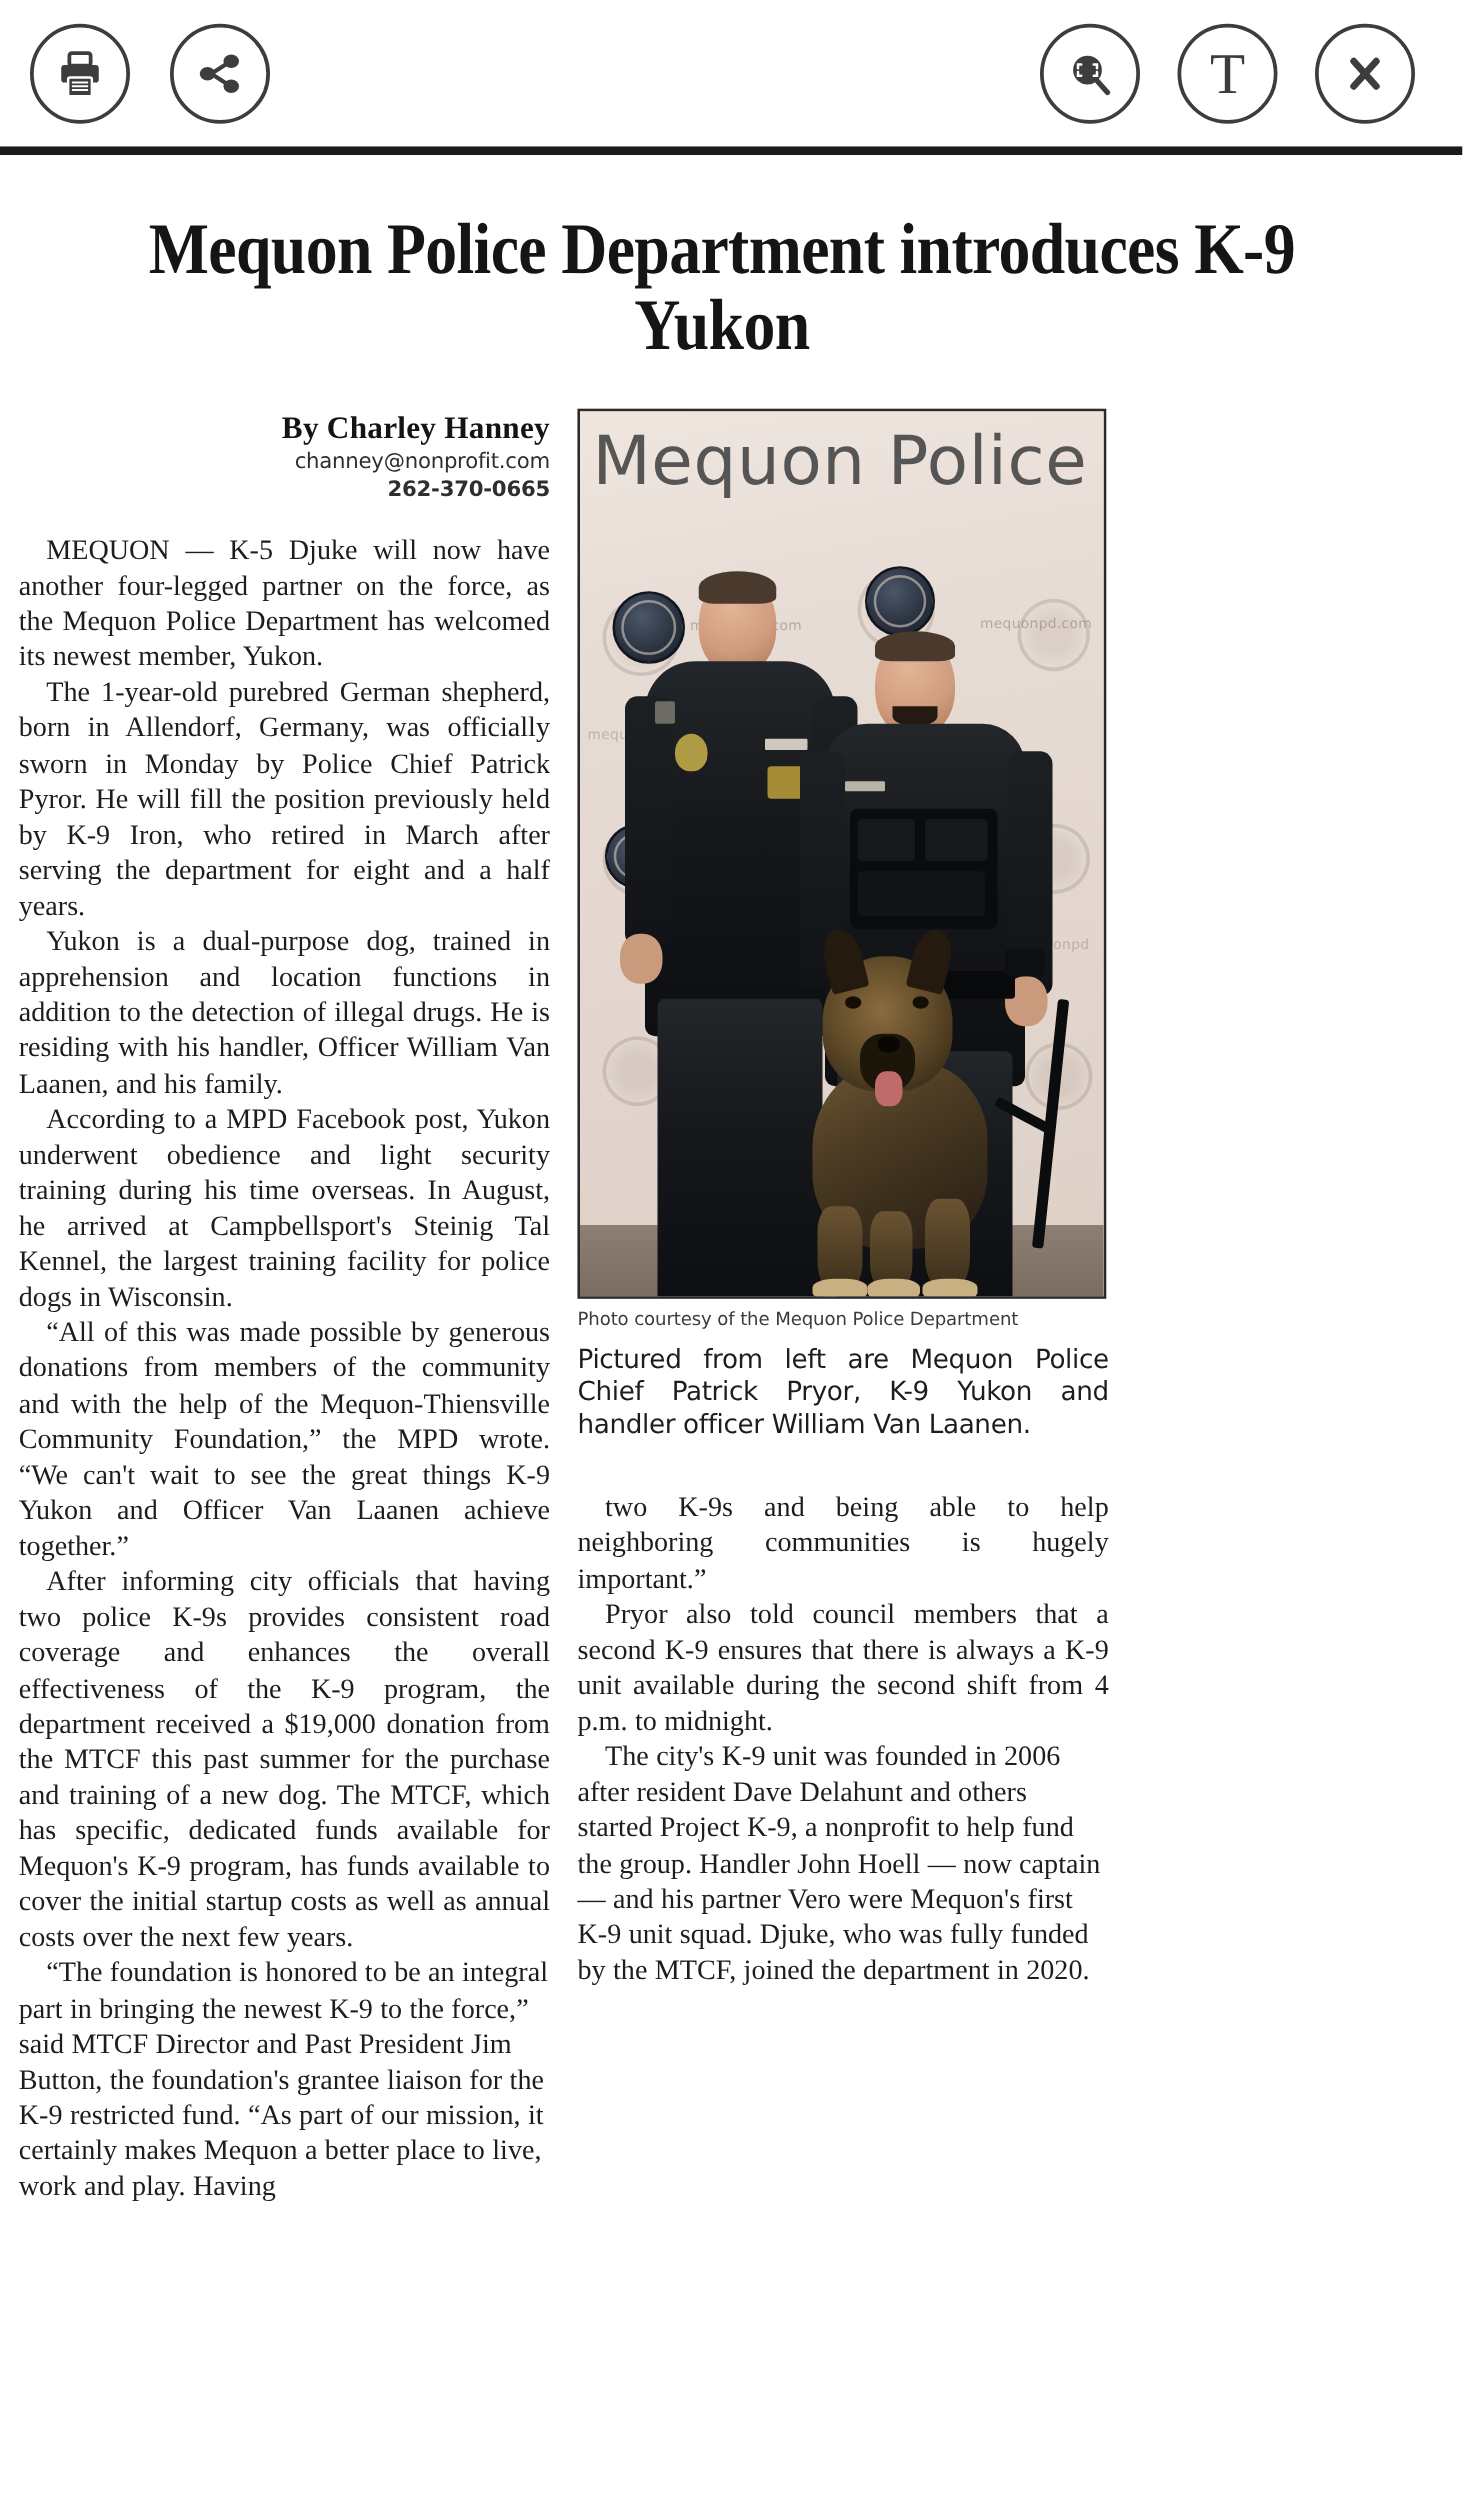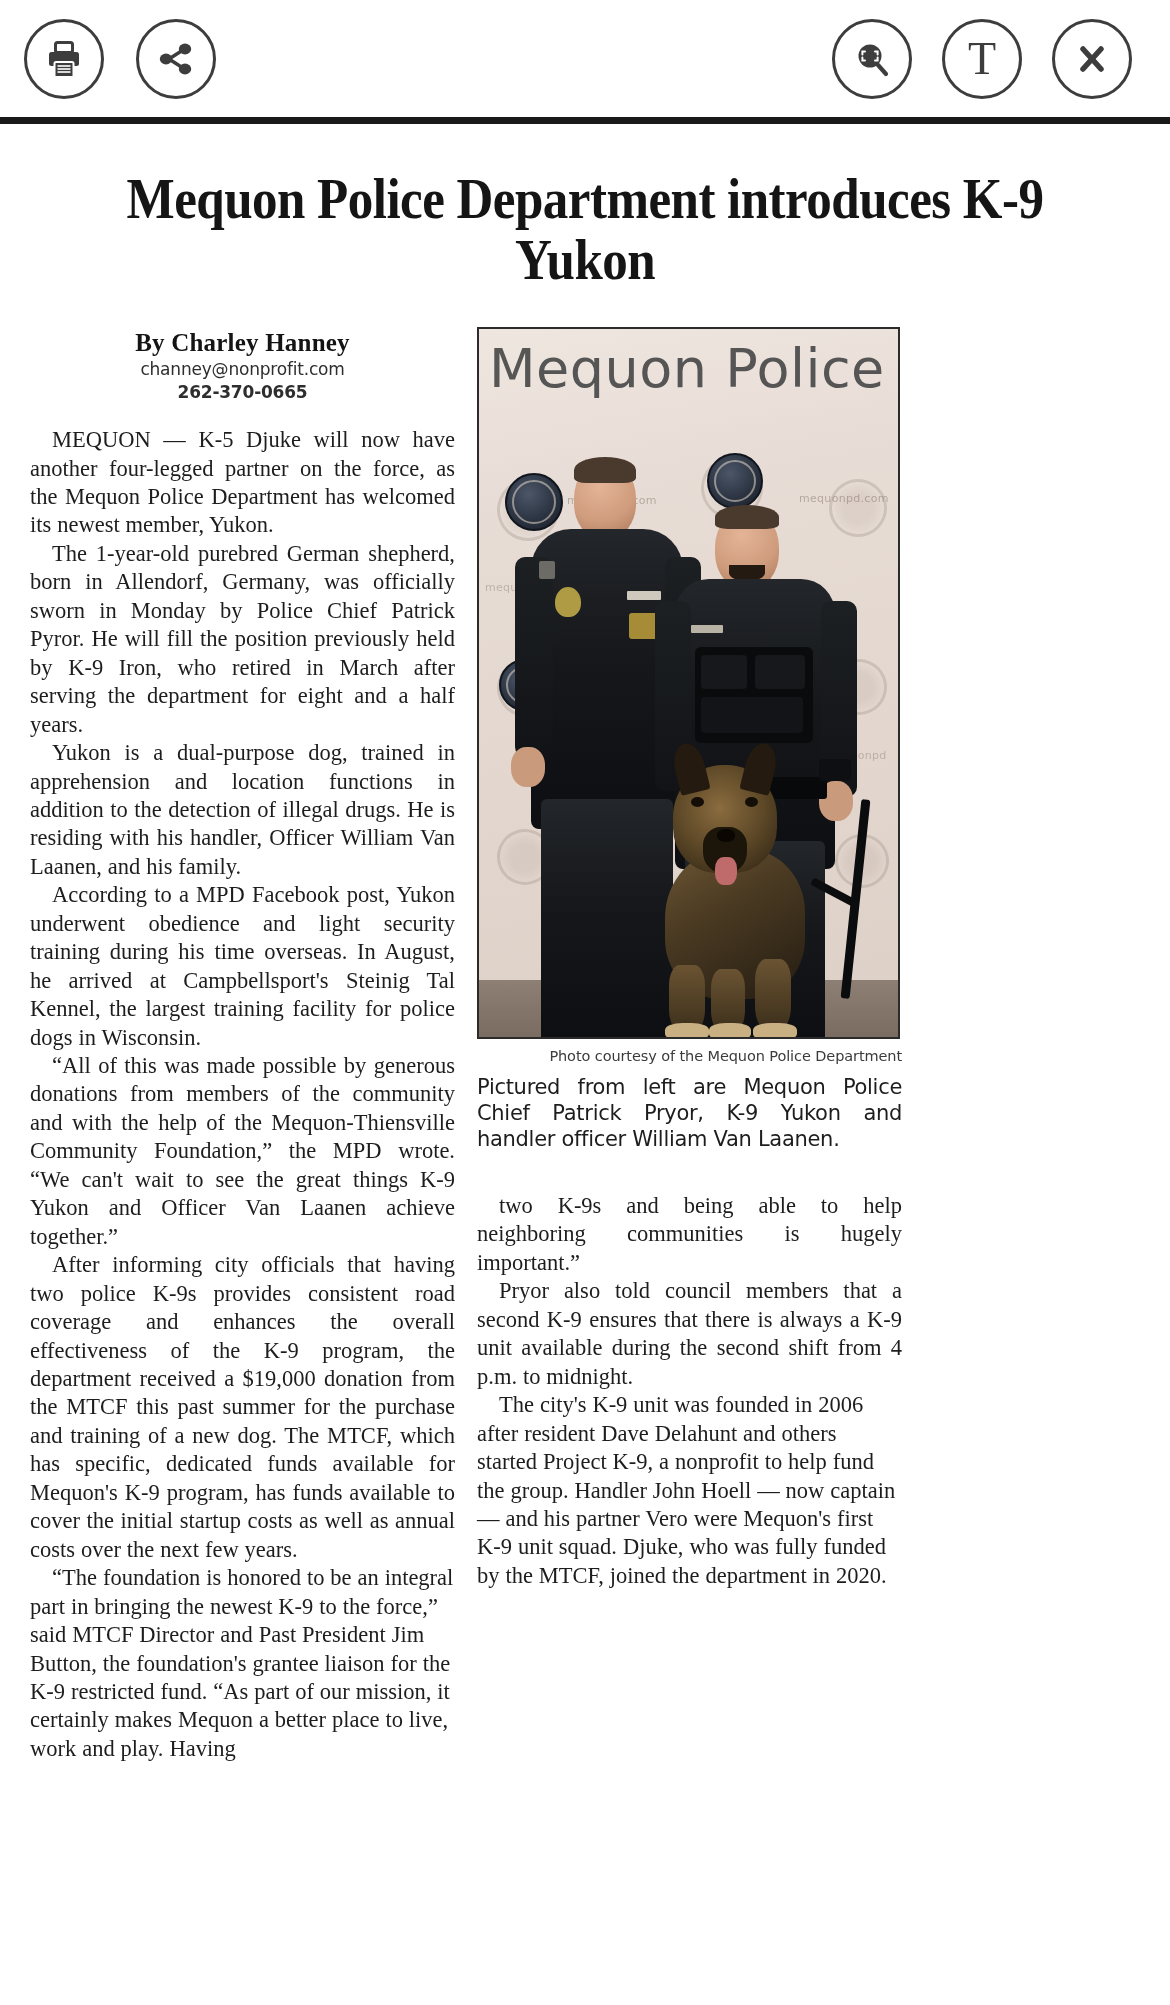--- a/index.html
+++ b/index.html
@@ -59,21 +59,21 @@
   }
   .divider-bar {
     width: 1170px;
     height: 7px;
     background: #1a1a1a;
   }
 
   
   .page {
     width: 1170px;
-    padding: 28px 30px 60px 30px;
+    padding: 28px 30px 60px 15px;
     background: #ffffff;
   }
 
   .headline {
     font-family: "Liberation Serif", serif;
     font-weight: 700;
     font-size: 58px;
     line-height: 1.06;
     text-align: center;
     color: #151515;
@@ -90,21 +90,21 @@
     margin-top: 36px;
     align-items: flex-start;
   }
   .col {
     width: 425px;
     flex: 0 0 425px;
   }
 
   
   .byline {
-    text-align: center;
+    text-align: right;
     margin-bottom: 22px;
   }
   .byline-name {
     font-family: "Liberation Serif", serif;
     font-weight: 700;
     font-size: 25px;
     color: #141414;
     letter-spacing: 0.2px;
     line-height: 1.25;
   }
@@ -263,21 +263,20 @@
   .dog-paw {
     position: absolute;
     background: #c9b083;
     border-radius: 40%;
   }
 
   .photo-credit {
     font-family: "DejaVu Sans", sans-serif;
     font-size: 14.5px;
     color: #3b3b3b;
-    text-align: right;
     margin-top: 9px;
     letter-spacing: -0.1px;
   }
   .photo-caption {
     font-family: "DejaVu Sans", sans-serif;
     font-size: 21px;
     line-height: 1.24;
     color: #1d1d1d;
     text-align: justify;
     text-justify: inter-word;

